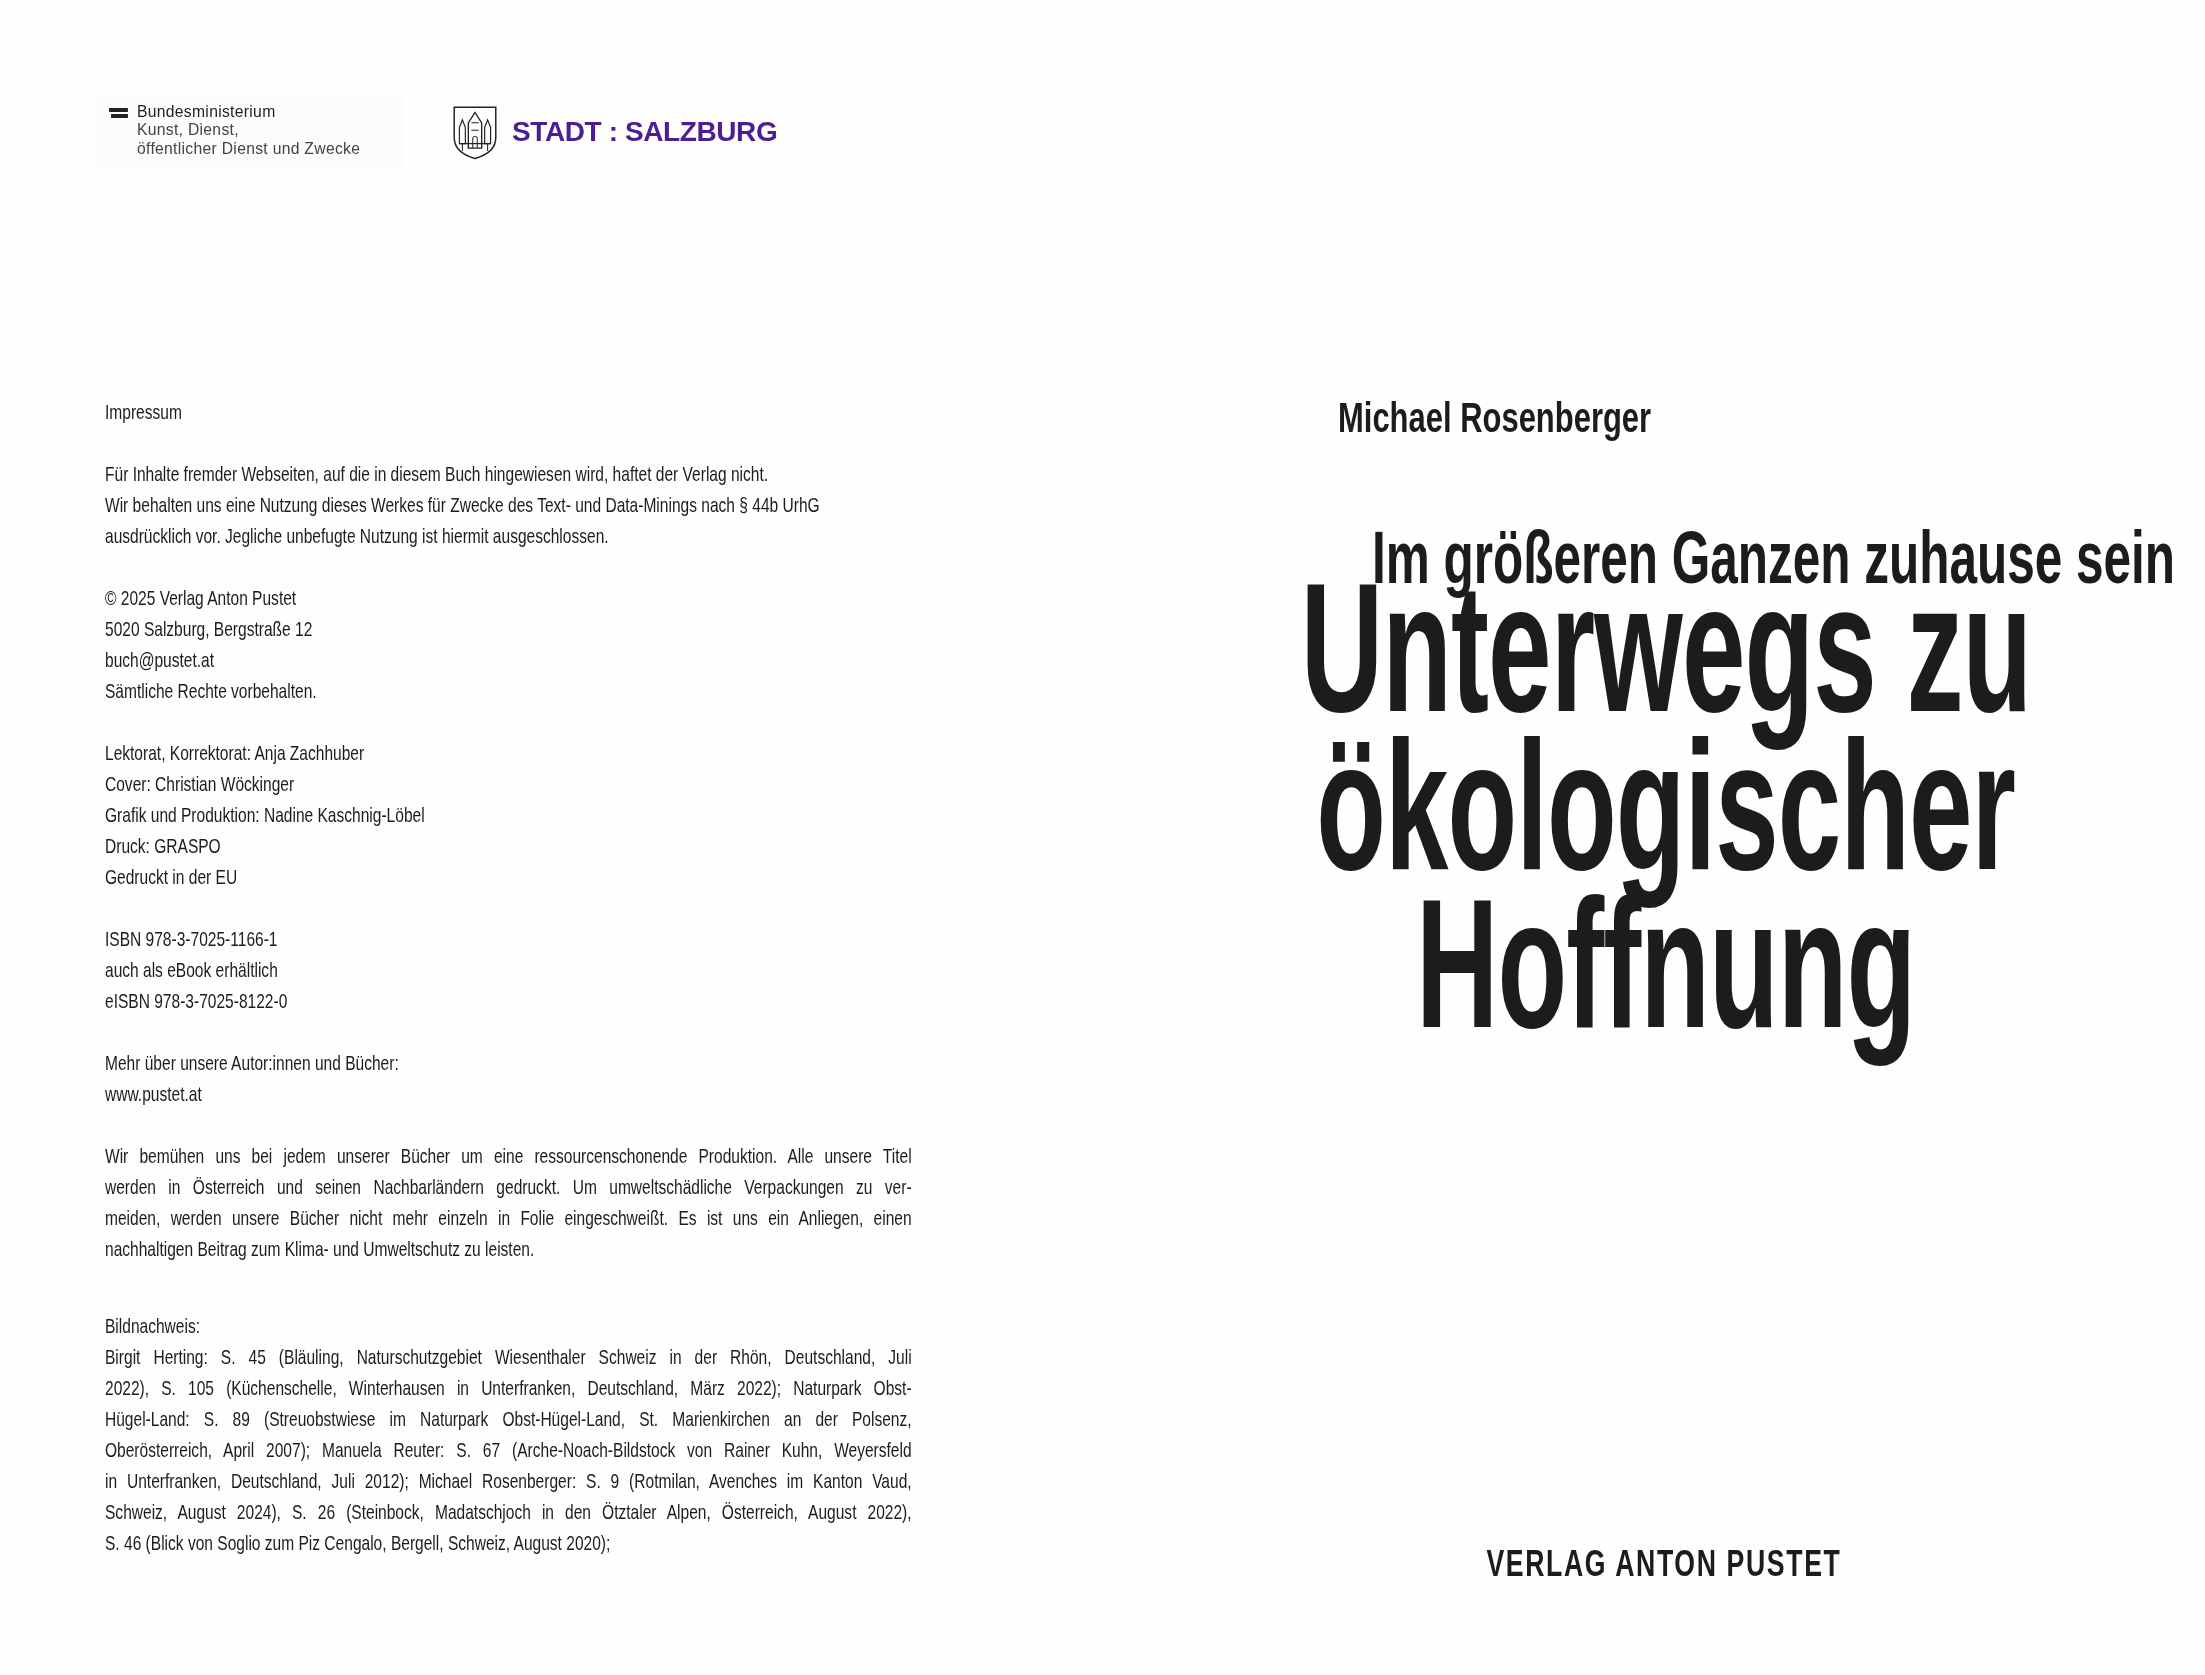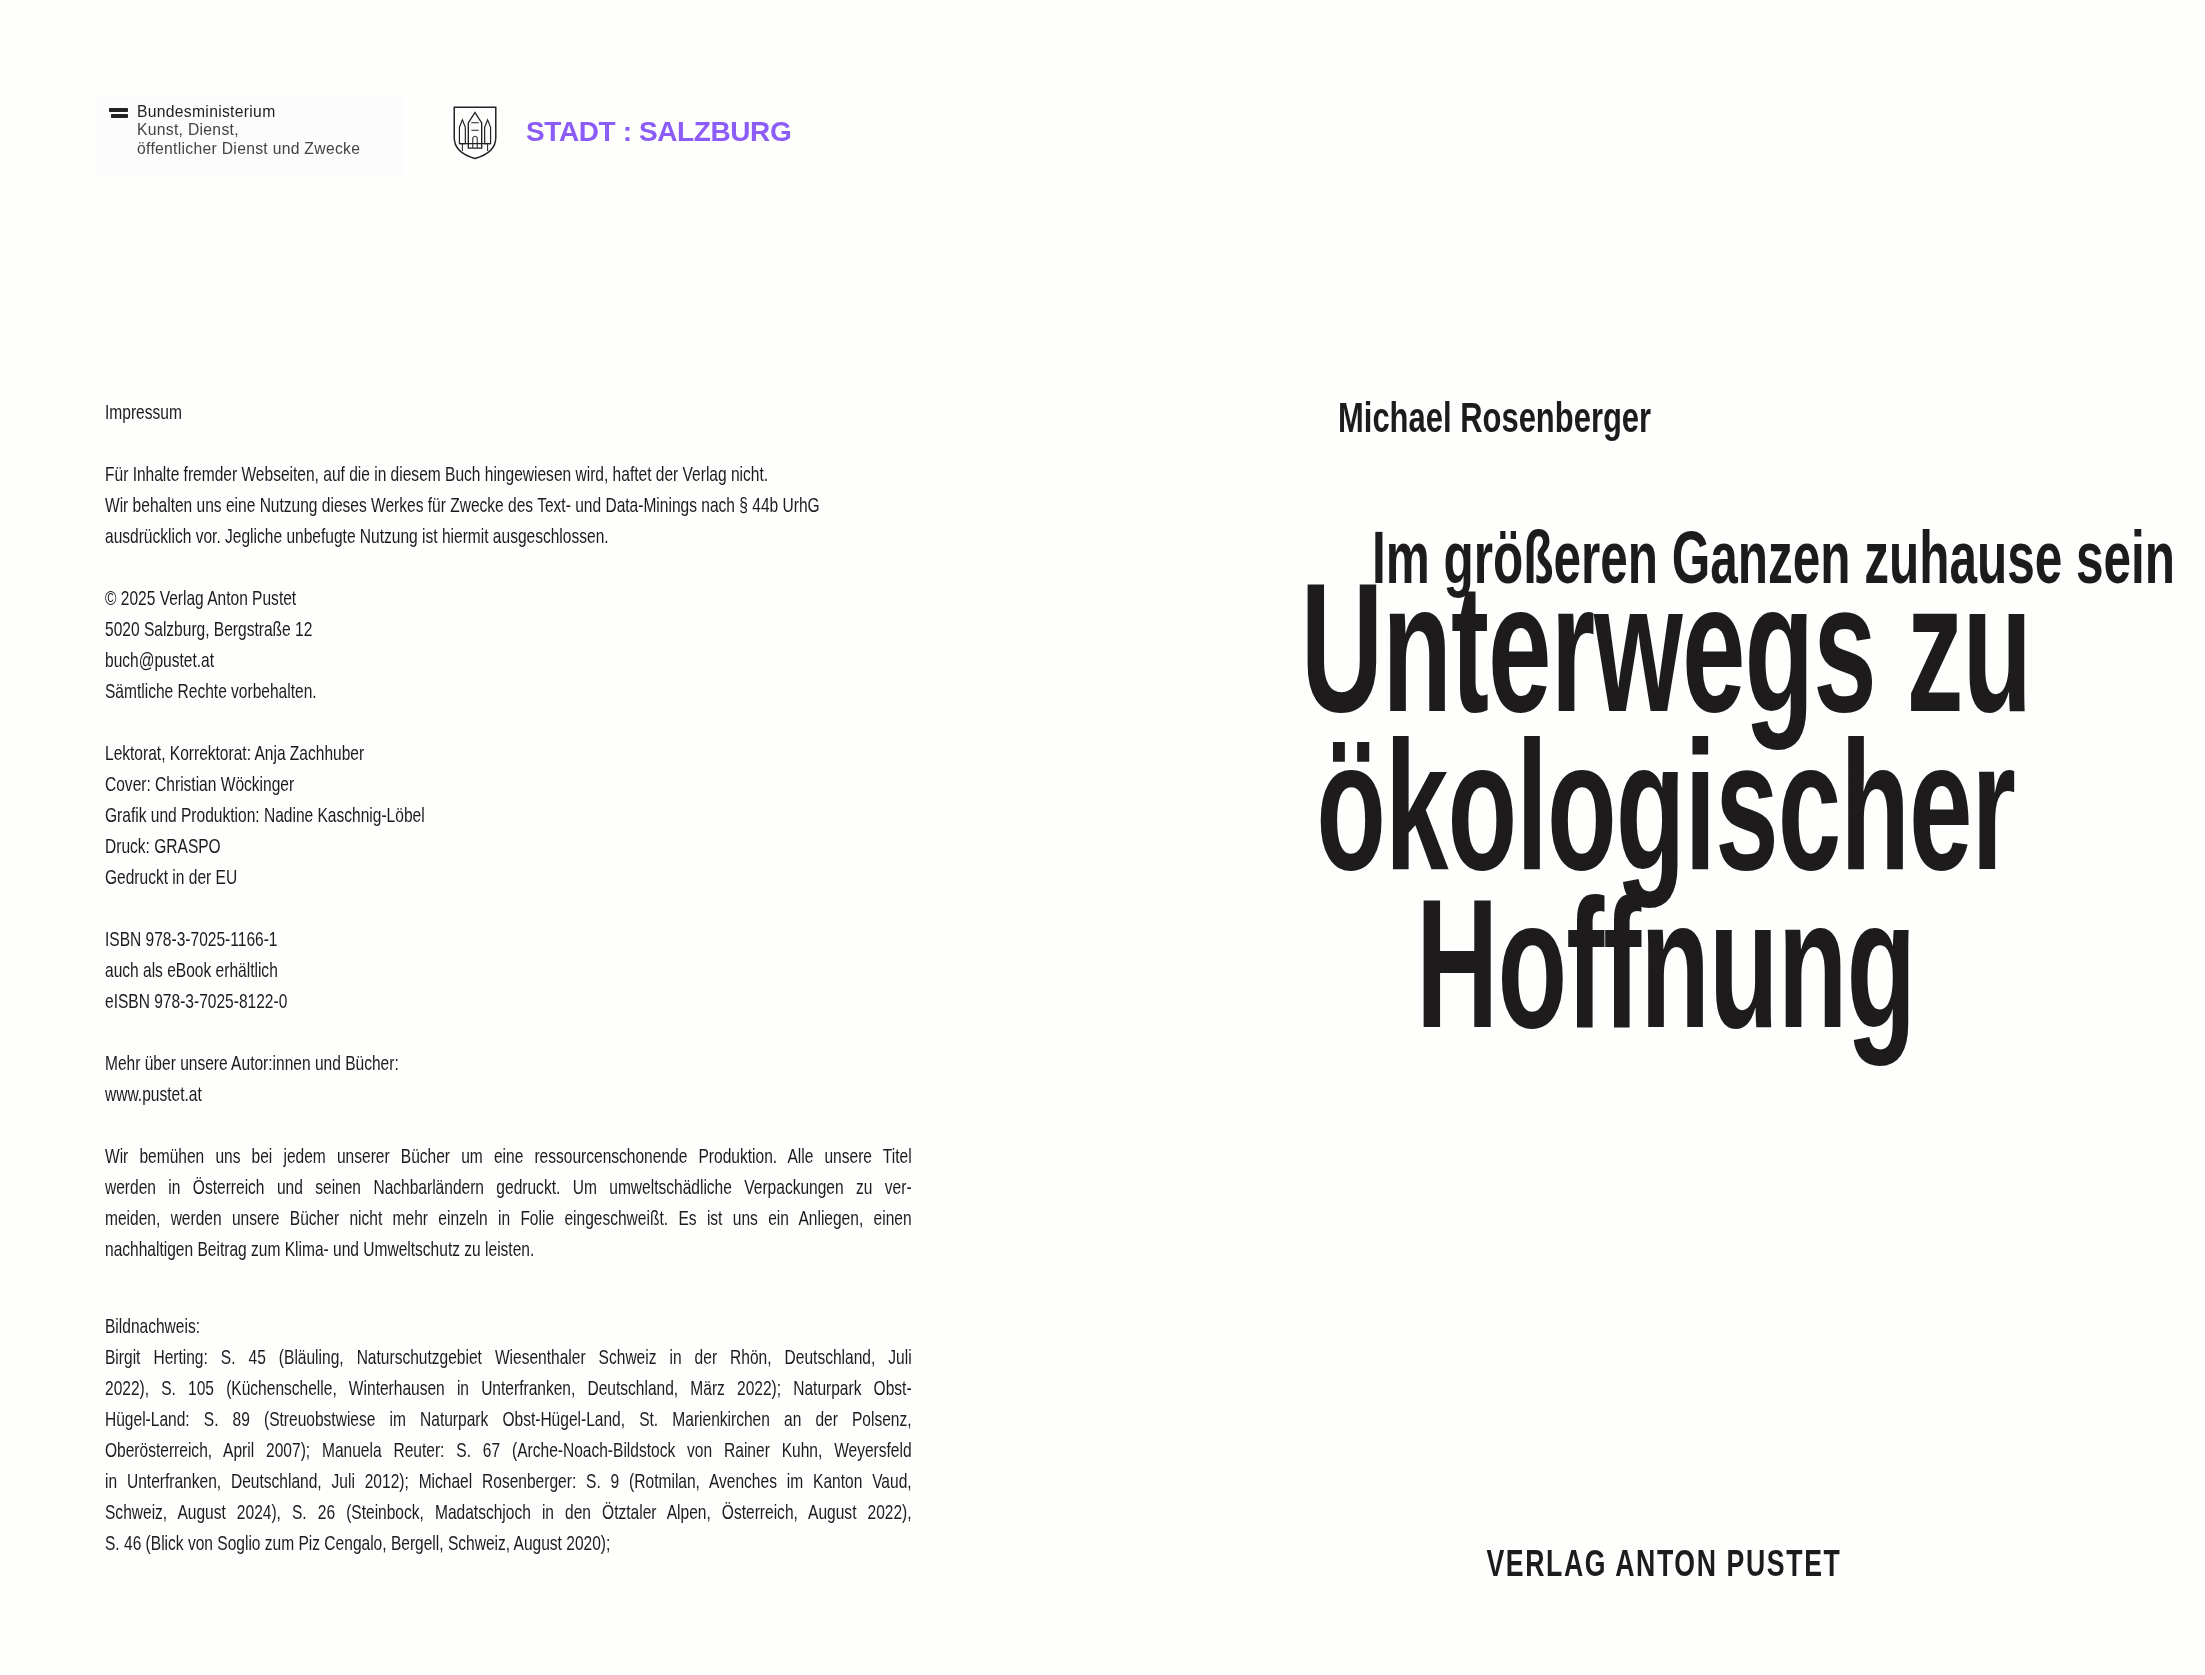--- a/index.html
+++ b/index.html
@@ -13,21 +13,21 @@
   
   .bmkoes { left: 97px; top: 96px; width: 306px; height: 78px; background: #fcfcfc; }
   .bmkoes .flag { position: absolute; left: 12px; top: 12px; width: 19.4px; height: 13.4px; }
   .bmkoes .flag i { display: block; height: 3.7px; background: #222; border-radius: 0.7px; margin-bottom: 2.2px; }
   .bmkoes .flag i:nth-child(2) { margin-left: 2.2px; }
   .bmkoes .lines { position: absolute; left: 40px; top: 6.7px; font-size: 15.7px; line-height: 18.7px; color: #444; letter-spacing: 0.3px; }
   .bmkoes .lines .l0 { color: #1f1f1f; }
 
   .salzburg { left: 452px; top: 105px; height: 56px; }
   .salzburg .crest { position: absolute; left: 0; top: 0; width: 46px; height: 55px; }
-  .salzburg .name { position: absolute; left: 60px; top: 10.5px; font-size: 28px; font-weight: bold; white-space: nowrap; letter-spacing: -0.4px; color: #8b5cf6; margin-left: 14px; }
+  .salzburg .name { position: absolute; left: 60px; top: 10.5px; font-size: 28px; font-weight: bold; white-space: nowrap; letter-spacing: -0.4px; color: #4c1d95; }
 
   
   .imprint { left: 105px; top: 396px; width: 807px; }
   .cond {
     transform: scaleX(0.74); transform-origin: left top;
     width: 1090px; 
     font-size: 21px; line-height: 31px; color: #1d1b1c;
   }
   .cond p { margin: 0; white-space: nowrap; }
   .cond .block { margin-bottom: 31px; }

